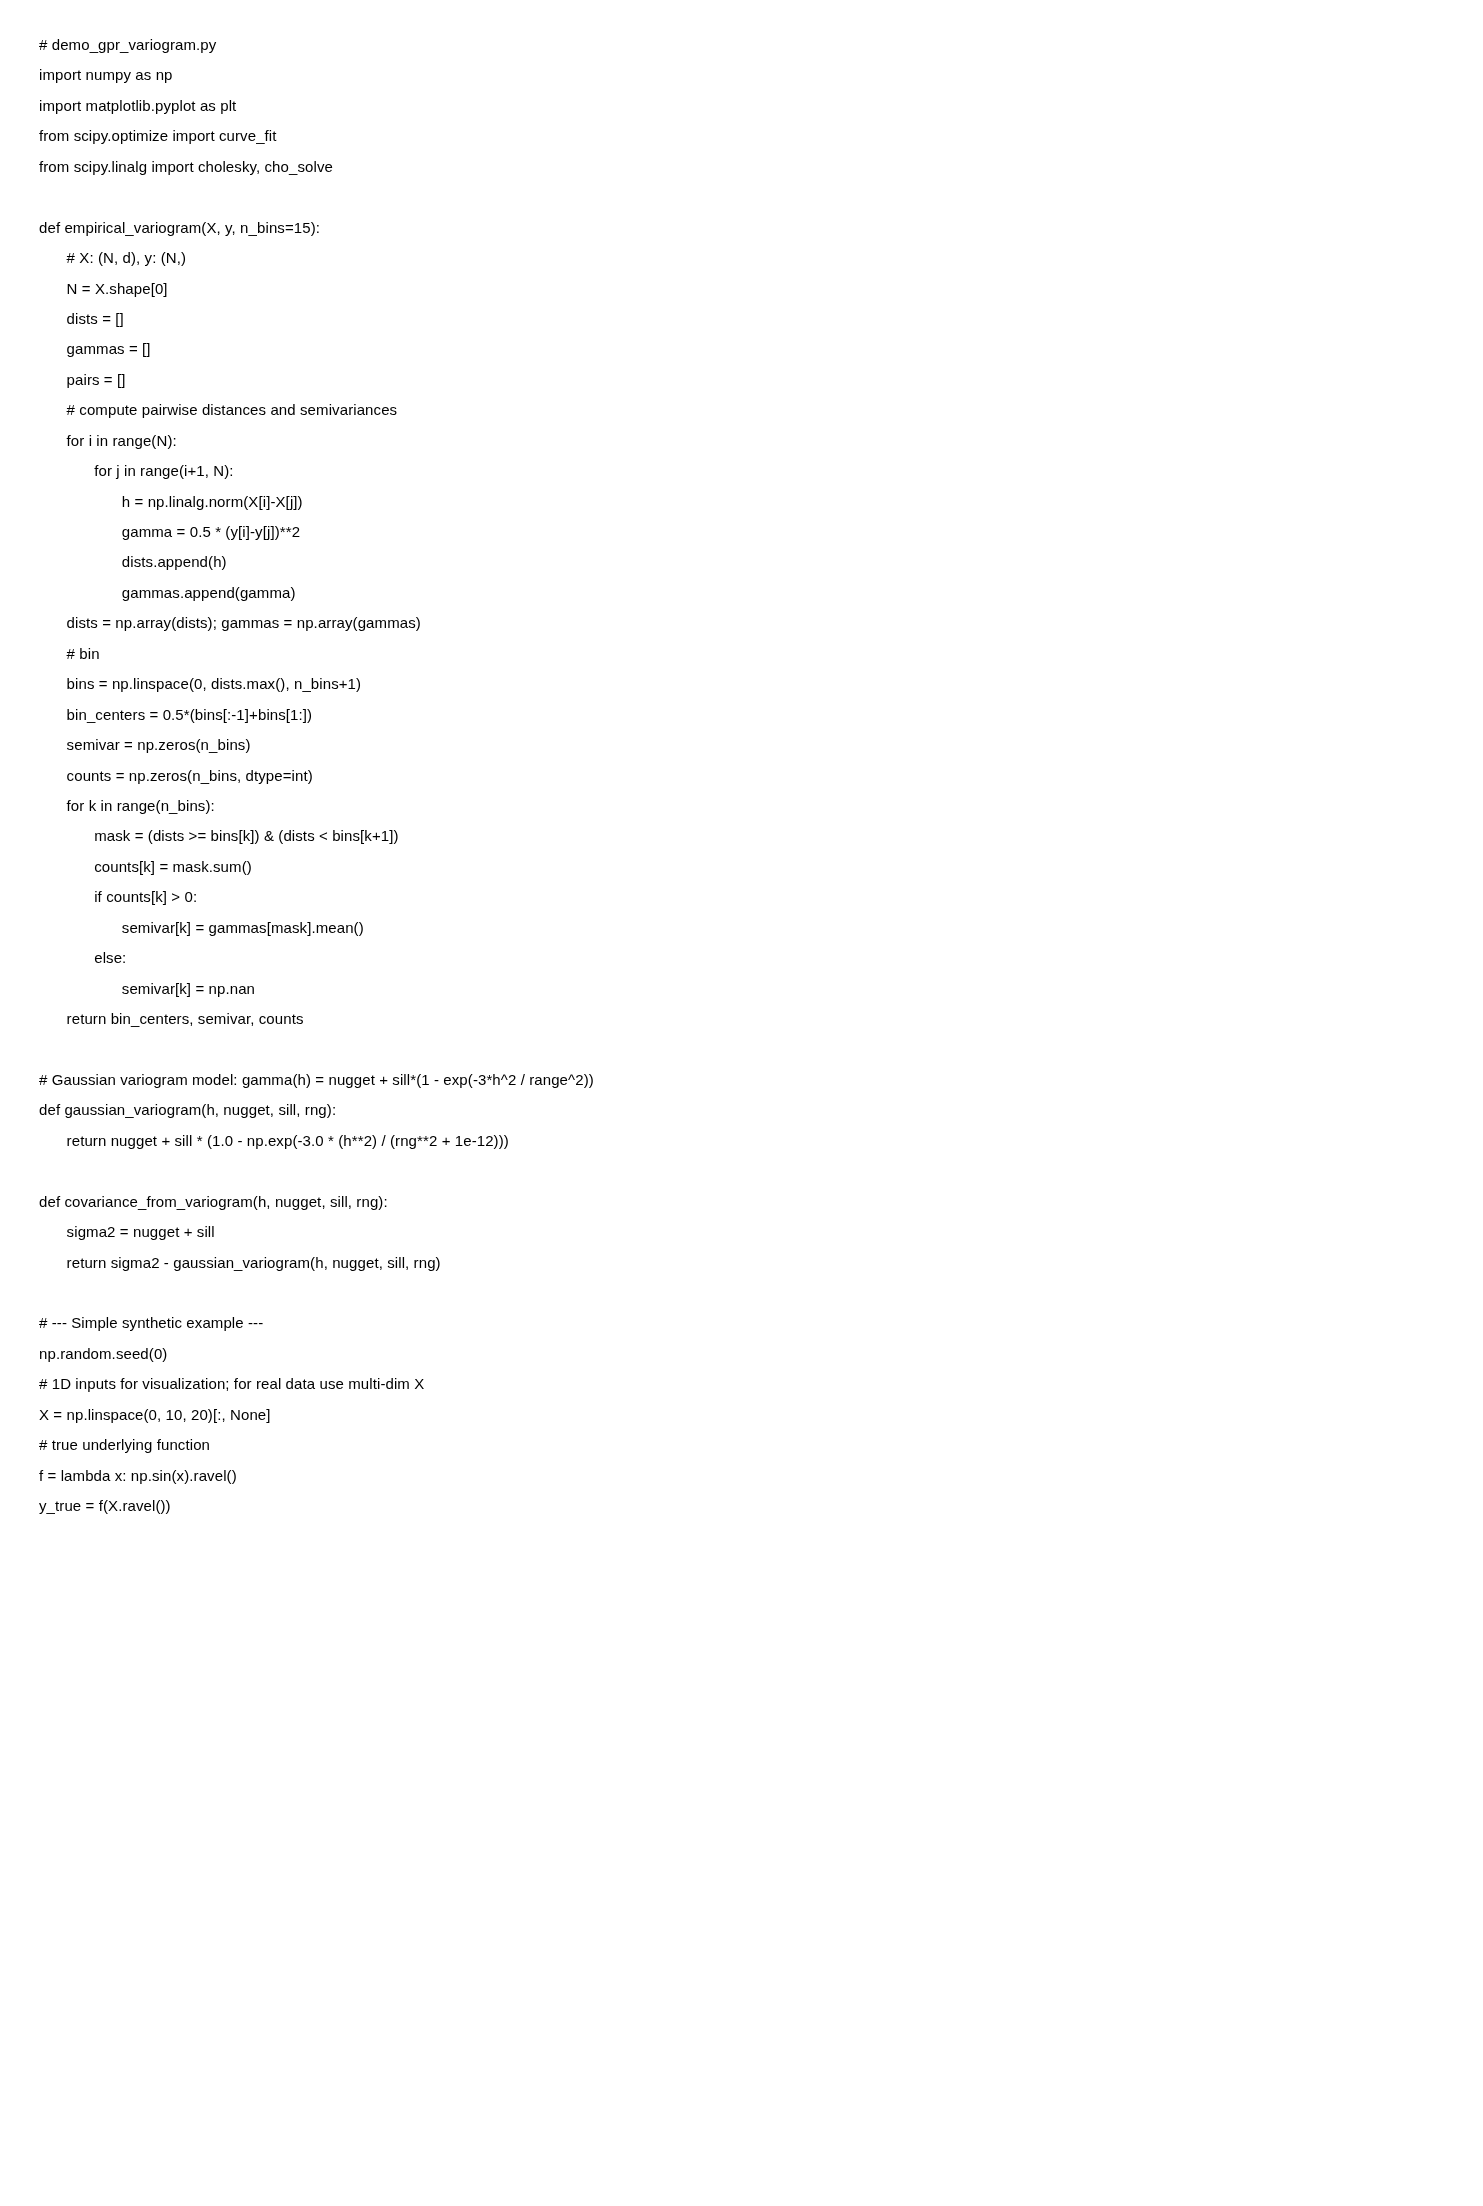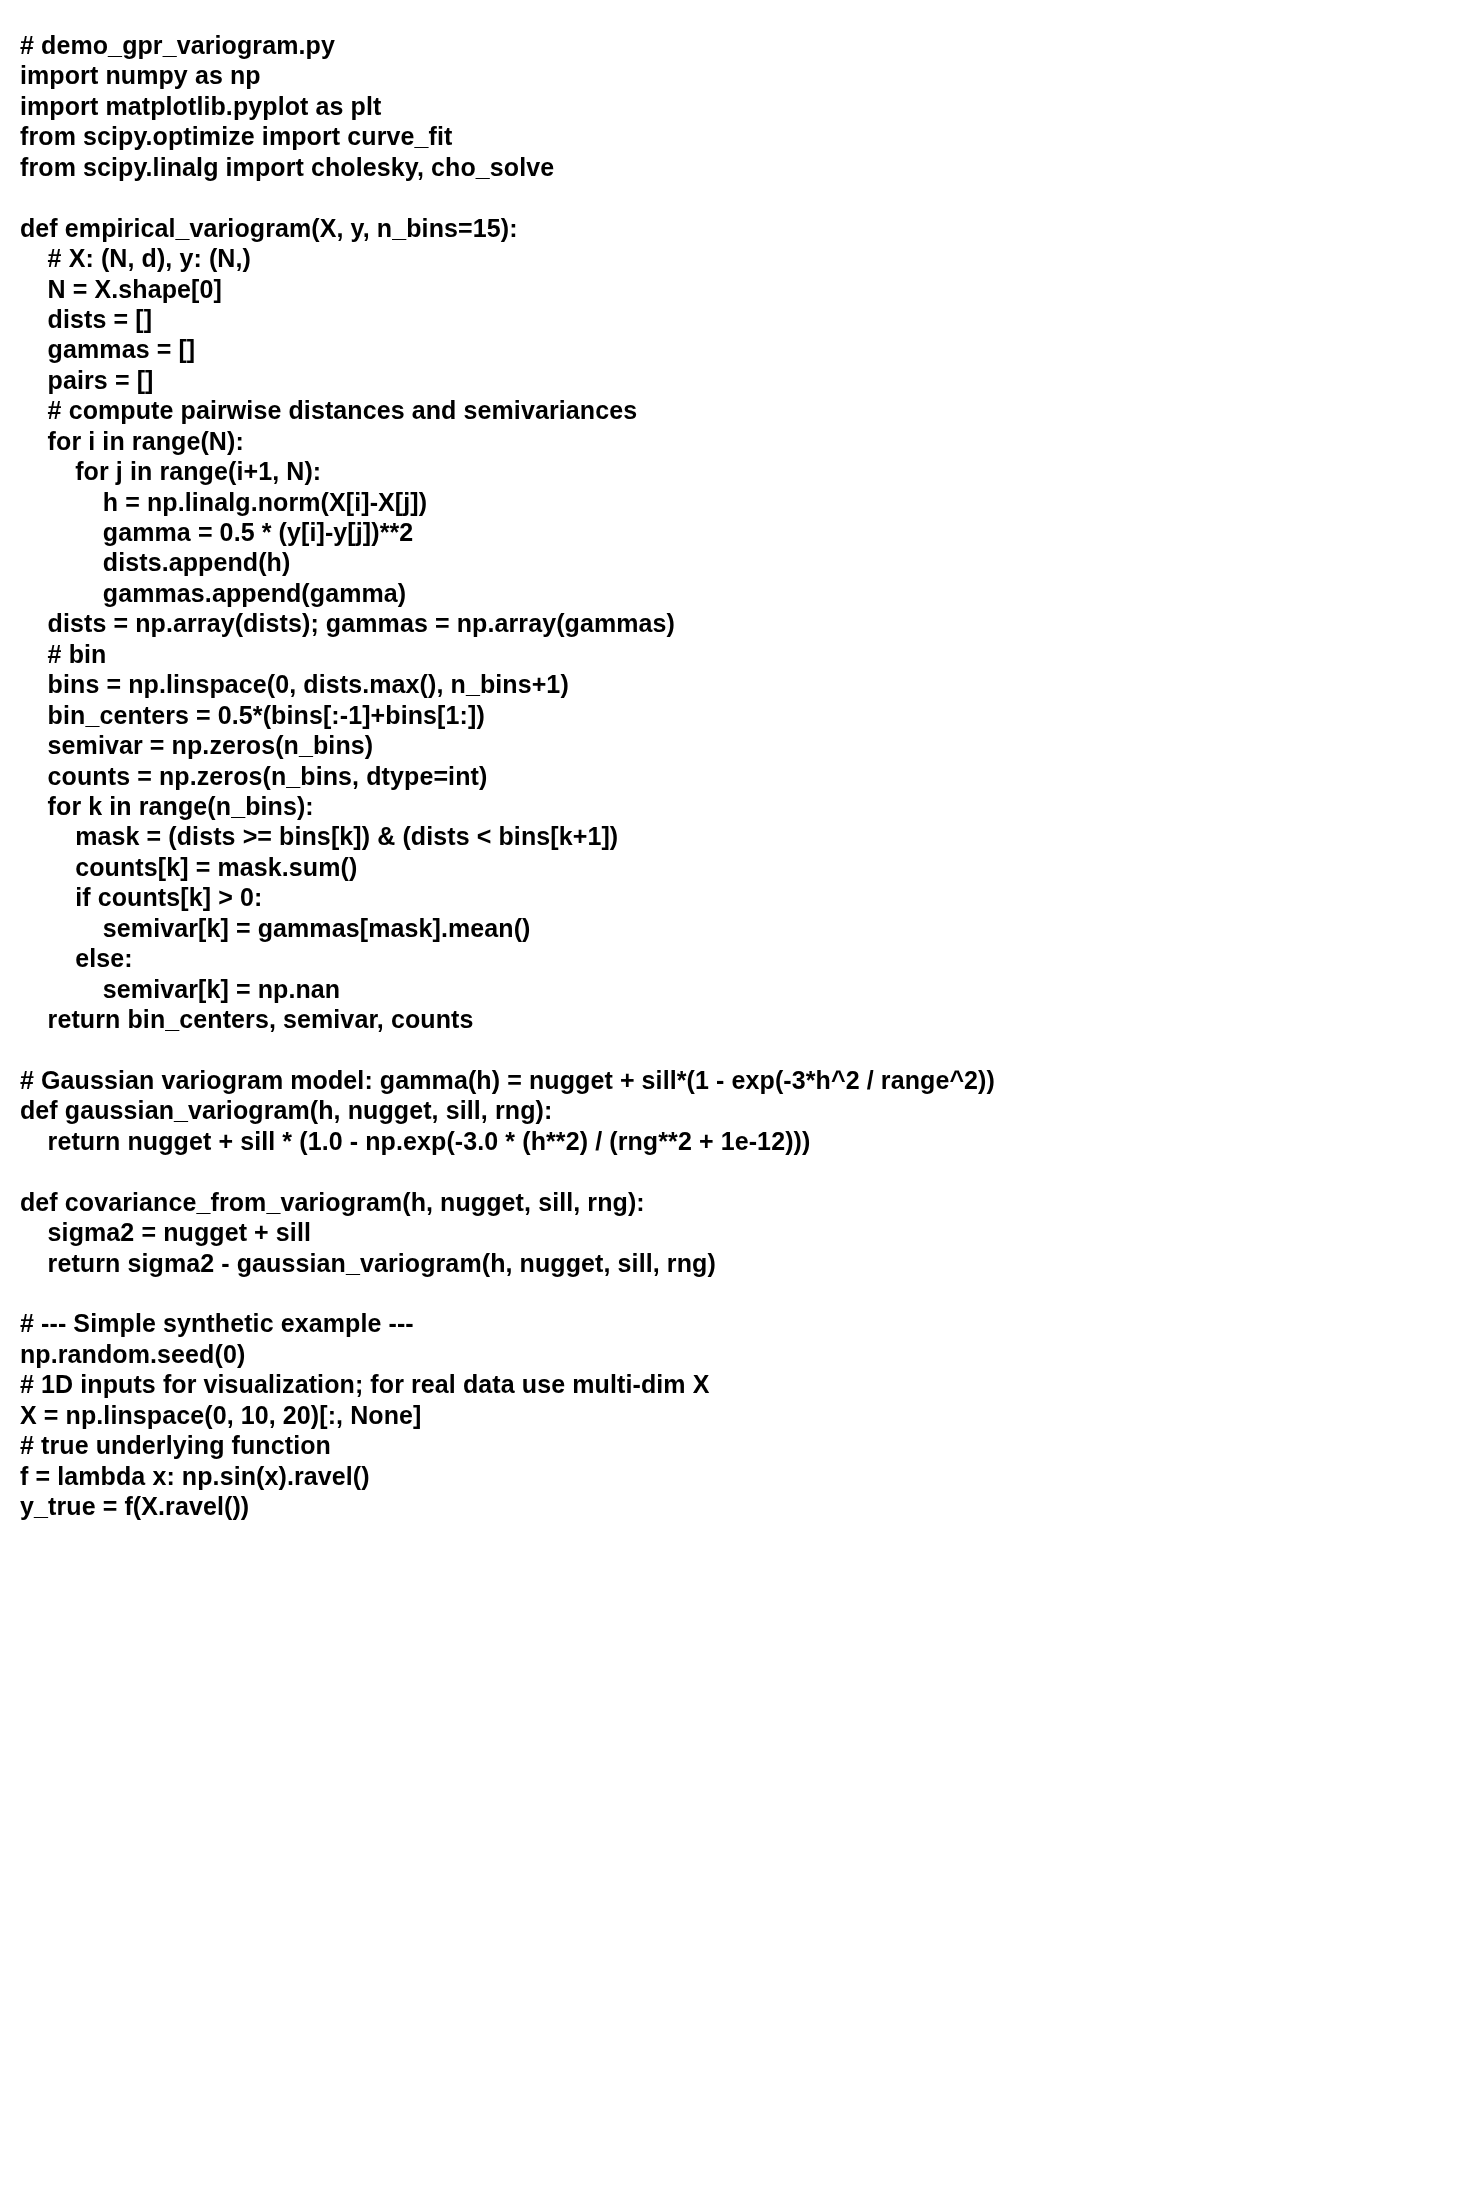--- a/index.html
+++ b/index.html
@@ -9,26 +9,25 @@
     background: #ffffff;
   }
   body {
     width: 1483px;
     height: 2206px;
     overflow: hidden;
     font-family: "Liberation Sans", sans-serif;
     color: #000000;
   }
   #code-listing {
-    padding: 30px 0 0 20px;
-    font-size: 25px;
+    padding: 30px 0 0 39px;
+    font-size: 15px;
     line-height: 30.45px;
     white-space: pre;
     letter-spacing: 0.1px;
-    font-weight: bold;
   }
   .code-line {
     height: 30.45px;
     white-space: pre;
   }
   .code-line.blank {
     height: 30.45px;
   }
   
   .ind-0 { padding-left: 0; }

